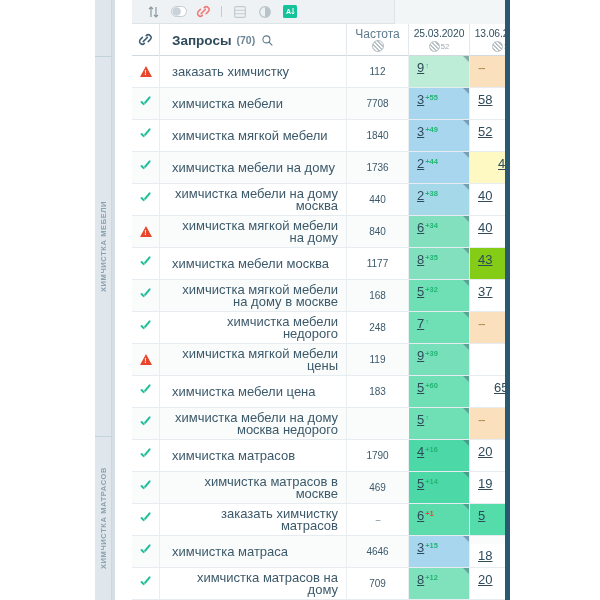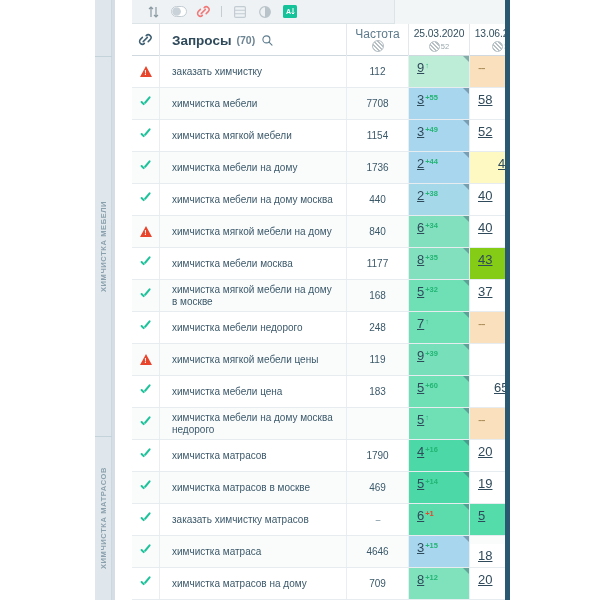--- a/index.html
+++ b/index.html
@@ -88,21 +88,21 @@
   
   .tbody{position:absolute;left:17px;top:56px;right:0;bottom:0;overflow:hidden;}
   .row{position:relative;height:32px;border-bottom:1px solid #e6ecef;
        background:#fff;box-sizing:border-box;}
   .row.alt{background:#fafcfc;}
   .cell{position:absolute;top:0;bottom:0;box-sizing:border-box;}
   .c-ico{left:0;width:28px;border-right:1px solid #e9eef1;
     display:flex;align-items:center;justify-content:center;}
   .c-kw{left:28px;width:187px;border-right:1px solid #e9eef1;
     display:flex;align-items:center;padding:0 8px 0 12px;}
-  .c-kw span{font-size:10px;color:#3c596a;line-height:12px;}
+  .c-kw span{font-size:13px;color:#3c596a;line-height:12px;text-align:right;}
   .c-freq{left:215px;width:62px;border-right:1px solid #e9eef1;
     display:flex;align-items:center;justify-content:center;}
   .c-freq span{font-size:10px;color:#3c596a;}
   .c-d{width:61px;border-right:1px solid #e9eef1;
     display:flex;align-items:flex-start;justify-content:flex-start;
     padding:5px 0 0 8px;}
   .c-d1{left:277px;}
   .c-d2{left:338px;}
   .pos{font-size:13px;color:#2f4a5a;text-decoration:underline;
        text-underline-offset:1px;line-height:14px;cursor:pointer;}
@@ -252,21 +252,21 @@
           </div>
         </div>
         <div class="row">
           <div class="cell c-ico">
             <span class="ck"></span>
           </div>
           <div class="cell c-kw">
             <span>химчистка мягкой мебели</span>
           </div>
           <div class="cell c-freq">
-            <span>1154</span>
+            <span>1840</span>
           </div>
           <div class="cell c-d c-d1" style="background: rgb(168, 214, 238);">
             <span class="pos">3</span>
             <span class="delta up">+49</span>
             <span class="corner"></span>
           </div>
           <div class="cell c-d c-d2" style="background: rgb(255, 255, 255);">
             <span class="pos">52</span>
           </div>
         </div>

